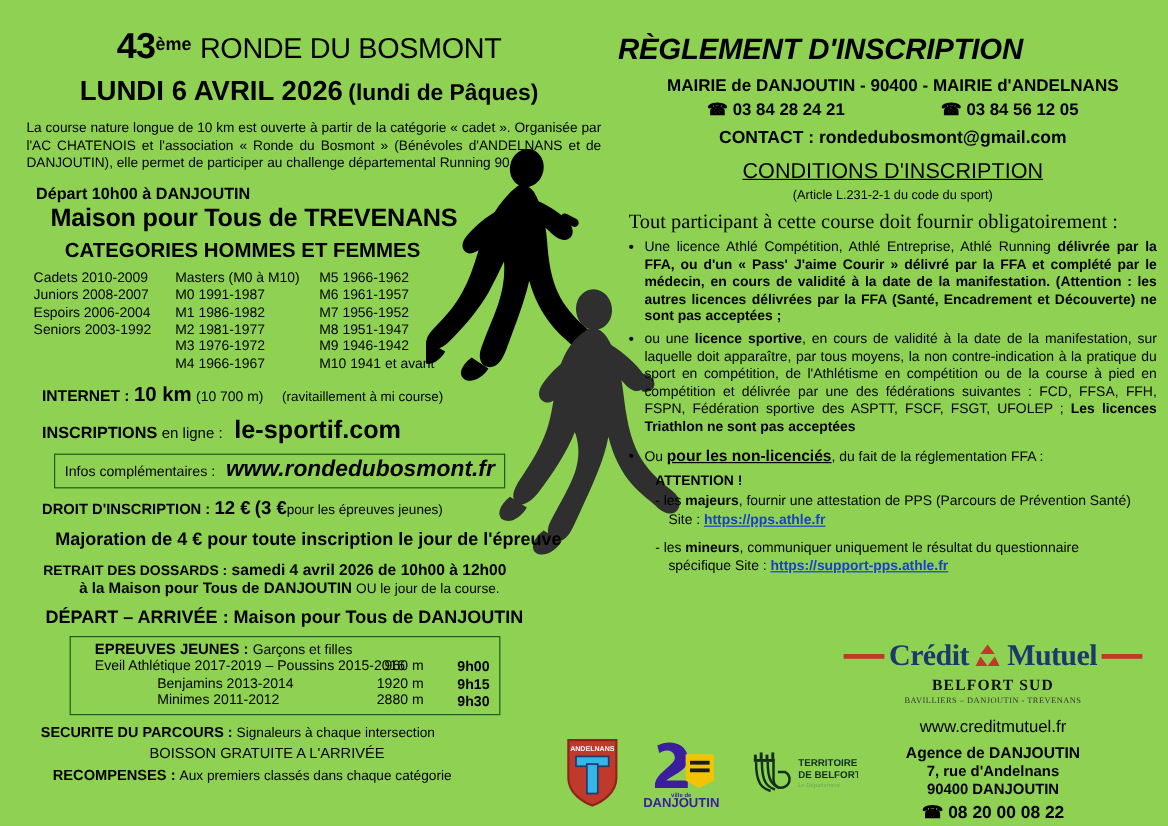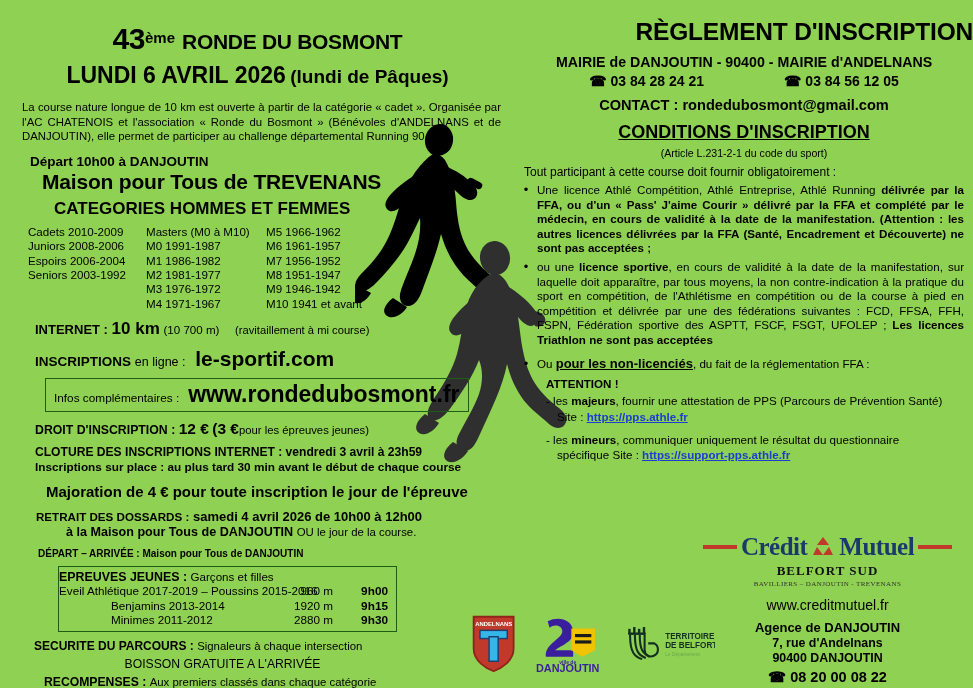--- a/index.html
+++ b/index.html
@@ -19,21 +19,21 @@
 
   
   .runners{position:absolute;left:355px;top:118px;width:215px;height:390px;z-index:1;pointer-events:none;}
 
   
   .left{position:absolute;left:0;top:0;width:515px;height:688px;z-index:3;}
 
   .title-row{margin:22px 0 0 0;text-align:center;white-space:nowrap;}
   .title-43{font-size:30px;font-weight:bold;letter-spacing:-0.5px;}
   .title-eme{font-size:15px;font-weight:bold;vertical-align:super;}
-  .title-main{font-size:21px;font-weight:bold;letter-spacing:-0.3px;margin-left:7px;}
+  .title-main{font-size:24px;font-weight:normal;letter-spacing:-0.3px;margin-left:7px;}
 
   .subtitle{text-align:center;margin-top:6px;white-space:nowrap;}
   .subtitle .d1{font-size:23px;font-weight:bold;}
   .subtitle .d2{font-size:19px;font-weight:bold;}
 
   .intro{margin:11px 14px 0 22px;font-size:11.4px;line-height:14.6px;text-align:justify;}
 
   .depart-line{margin:10px 0 0 30px;font-size:13.5px;font-weight:bold;}
   .maison{margin:1px 0 0 42px;font-size:21px;font-weight:bold;letter-spacing:-0.2px;}
   .cat-title{margin:5px 0 0 54px;font-size:17px;font-weight:bold;}
@@ -48,63 +48,63 @@
   .distance .big{font-size:17px;}
   .distance .reg{font-weight:normal;font-size:11.6px;}
   .distance .ravi{font-weight:normal;font-size:11.2px;margin-left:12px;}
 
   .inscr{margin:8px 0 0 35px;font-size:13.5px;font-weight:bold;white-space:nowrap;}
   .inscr .lite{font-weight:normal;font-size:12.5px;}
   .inscr .site{font-size:21px;font-weight:bold;margin-left:6px;}
 
   .infobox{margin:7px 0 0 45px;display:inline-block;border:1.6px solid #1d5d16;padding:2px 8px 3px 8px;white-space:nowrap;}
   .infobox .lab{font-size:11.8px;font-weight:normal;}
-  .infobox .url{font-size:23px;font-weight:bold;margin-left:9px;}
+  .infobox .url{font-size:19px;font-weight:bold;margin-left:9px;font-style:italic;}
 
   .droit{margin:8px 0 0 35px;font-size:12.3px;font-weight:bold;white-space:nowrap;}
   .droit .e1{font-size:15.5px;}
   .droit .small{font-weight:normal;font-size:11.3px;}
 
   .cloture{margin:7px 0 0 35px;font-size:12.1px;font-weight:bold;line-height:15px;}
   .cloture .l2{font-size:11.8px;}
 
   .major{margin:8px 0 0 46px;font-size:15px;font-weight:bold;}
 
   .retrait{margin:9px 0 0 36px;font-size:13px;font-weight:bold;}
   .retrait .lab{font-size:11.6px;}
   .retrait .l2{display:block;margin-left:30px;font-size:12.6px;margin-top:1px;}
   .retrait .l2 .n{font-weight:normal;font-size:11.4px;}
 
-  .dep-arr{margin:9px 0 0 38px;font-size:10px;font-weight:bold;}
-
-  .jeunes-box{margin:7px 0 0 58px;display:inline-block;border:1.7px solid #1d5d16;padding:3px 8px 4px 0;}
+  .dep-arr{margin:9px 0 0 38px;font-size:15px;font-weight:bold;}
+
+  .jeunes-box{margin:7px 0 0 58px;display:inline-block;border:1.7px solid #1d5d16;padding:3px 8px 4px 20px;}
   .jeunes-title{font-size:12.4px;font-weight:bold;white-space:nowrap;}
   .jeunes-title .n{font-weight:normal;font-size:11.6px;}
   .jeunes-row{font-size:11.7px;line-height:14.4px;white-space:nowrap;display:flex;}
   .jr-lab{width:212px;}
   .jr-lab.ind{padding-left:52px;width:160px;}
   .jr-dist{width:62px;text-align:right;}
   .jr-time{width:55px;text-align:right;font-weight:bold;font-size:11.8px;}
 
   .secu{margin:7px 0 0 34px;font-size:12px;font-weight:bold;white-space:nowrap;}
   .secu .n{font-weight:normal;font-size:11.4px;}
   .boisson{margin:4px 0 0 0;text-align:center;font-size:12.2px;padding-right:70px;}
   .recomp{margin:4px 0 0 44px;font-size:12.2px;font-weight:bold;white-space:nowrap;}
   .recomp .n{font-weight:normal;font-size:11.4px;}
 
   
   .right{position:absolute;left:515px;top:0;width:458px;height:688px;z-index:3;}
 
-  .r-title{text-align:right;margin-top:18px;font-size:24.5px;font-weight:bold;letter-spacing:-0.2px;}
+  .r-title{text-align:left;margin-top:28px;font-size:24.5px;font-weight:bold;letter-spacing:-0.2px;font-style:italic;}
   .r-mairie{text-align:center;margin-top:8px;font-size:14.2px;font-weight:bold;white-space:nowrap;}
   .r-phones{display:flex;justify-content:center;gap:80px;margin-top:3px;font-size:14px;font-weight:bold;}
   .r-contact{text-align:center;margin-top:8px;font-size:14.6px;font-weight:bold;}
-  .r-cond{text-align:center;margin-top:9px;font-size:18px;font-weight:bold;text-decoration:underline;}
+  .r-cond{text-align:center;margin-top:9px;font-size:18px;font-weight:normal;text-decoration:underline;}
   .r-article{text-align:center;margin-top:4px;font-size:10.6px;}
-  .r-tout{margin:6px 0 0 9px;font-size:12px;}
+  .r-tout{margin:6px 0 0 9px;font-size:17px;font-family:Liberation Serif, serif;}
 
   .bullet-item{display:flex;margin-top:4px;}
   .bullet-dot{width:22px;text-align:center;font-size:13px;line-height:14.5px;flex:none;}
   .bullet-txt{flex:1;font-size:11.6px;line-height:14.6px;text-align:justify;padding-right:9px;}
 
   .b3{margin-top:9px;}
   .attn{margin:6px 0 0 31px;font-size:11.6px;font-weight:bold;}
   .sub-item{margin:4px 0 0 31px;font-size:11.6px;line-height:14.6px;}
   .sub-site{margin:1px 0 0 42px;font-size:11.6px;}
   .lnk{color:#1a3fd0;font-weight:bold;text-decoration:underline;}
@@ -166,31 +166,31 @@
 
     <div class="intro">La course nature longue de 10 km est ouverte à partir de la catégorie « cadet ». Organisée par l'AC CHATENOIS et l'association « Ronde du Bosmont » (Bénévoles d'ANDELNANS et de DANJOUTIN), elle permet de participer au challenge départemental Running 90.</div>
 
     <div class="depart-line">Départ 10h00 à DANJOUTIN</div>
     <div class="maison">Maison pour Tous de TREVENANS</div>
     <div class="cat-title">CATEGORIES HOMMES ET FEMMES</div>
 
     <div class="cat-table">
       <div class="cat-col c1">
         <div>Cadets  2010-2009</div>
-        <div>Juniors  2008-2006</div>
+        <div>Juniors  2008-2007</div>
         <div>Espoirs 2006-2004</div>
         <div>Seniors 2003-1992</div>
       </div>
       <div class="cat-col c2">
         <div>Masters (M0 à M10)</div>
         <div>M0 1991-1987</div>
         <div>M1 1986-1982</div>
         <div>M2 1981-1977</div>
         <div>M3 1976-1972</div>
-        <div>M4 1971-1967</div>
+        <div>M4 1966-1967</div>
       </div>
       <div class="cat-col c3">
         <div>M5 1966-1962</div>
         <div>M6 1961-1957</div>
         <div>M7 1956-1952</div>
         <div>M8 1951-1947</div>
         <div>M9 1946-1942</div>
         <div>M10 1941 et avant</div>
       </div>
     </div>
@@ -211,24 +211,20 @@
     <div class="infobox">
       <span class="lab">Infos complémentaires :</span><span class="url">www.rondedubosmont.fr</span>
     </div>
 
     <div class="droit">
       <span>DROIT D'INSCRIPTION :</span>
       <span class="e1">12 €</span>
       <span class="e1">(3 €</span><span class="small">pour les épreuves jeunes)</span>
     </div>
 
-    <div class="cloture">
-      <div>CLOTURE DES INSCRIPTIONS INTERNET : vendredi 3 avril à 23h59</div>
-      <div class="l2">Inscriptions sur place : au plus tard 30 min avant le début de chaque course</div>
-    </div>
 
     <div class="major">Majoration de 4 € pour toute inscription le jour de l'épreuve</div>
 
     <div class="retrait">
       <span class="lab">RETRAIT DES DOSSARDS :</span>
       <span>samedi 4 avril 2026 de 10h00 à 12h00</span>
       <span class="l2"><span>à la Maison pour Tous de DANJOUTIN</span> <span class="n">OU le jour de la course.</span></span>
     </div>
 
     <div class="dep-arr">DÉPART – ARRIVÉE : Maison pour Tous de DANJOUTIN</div>

